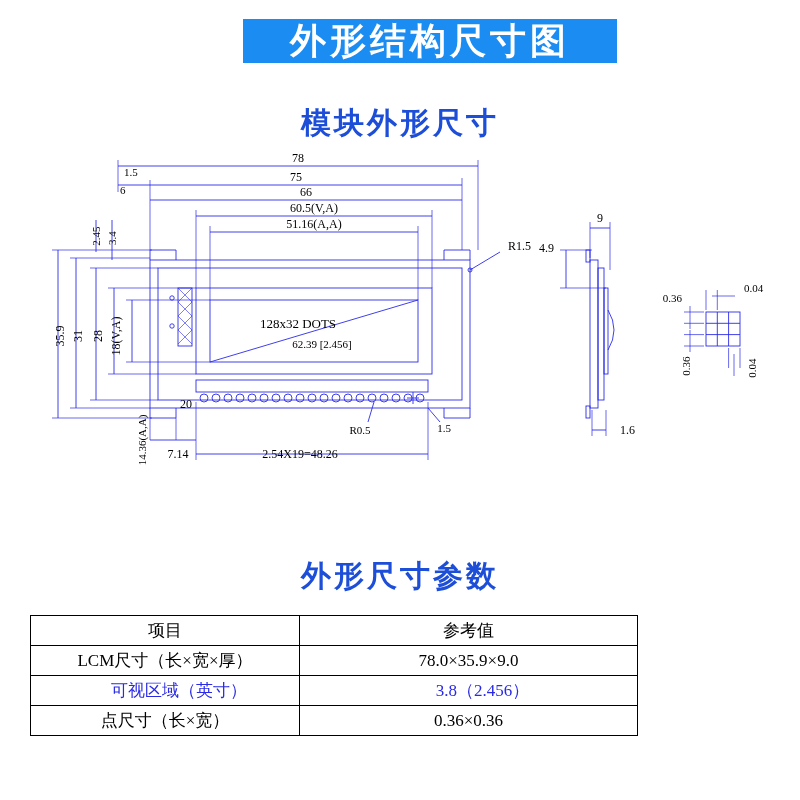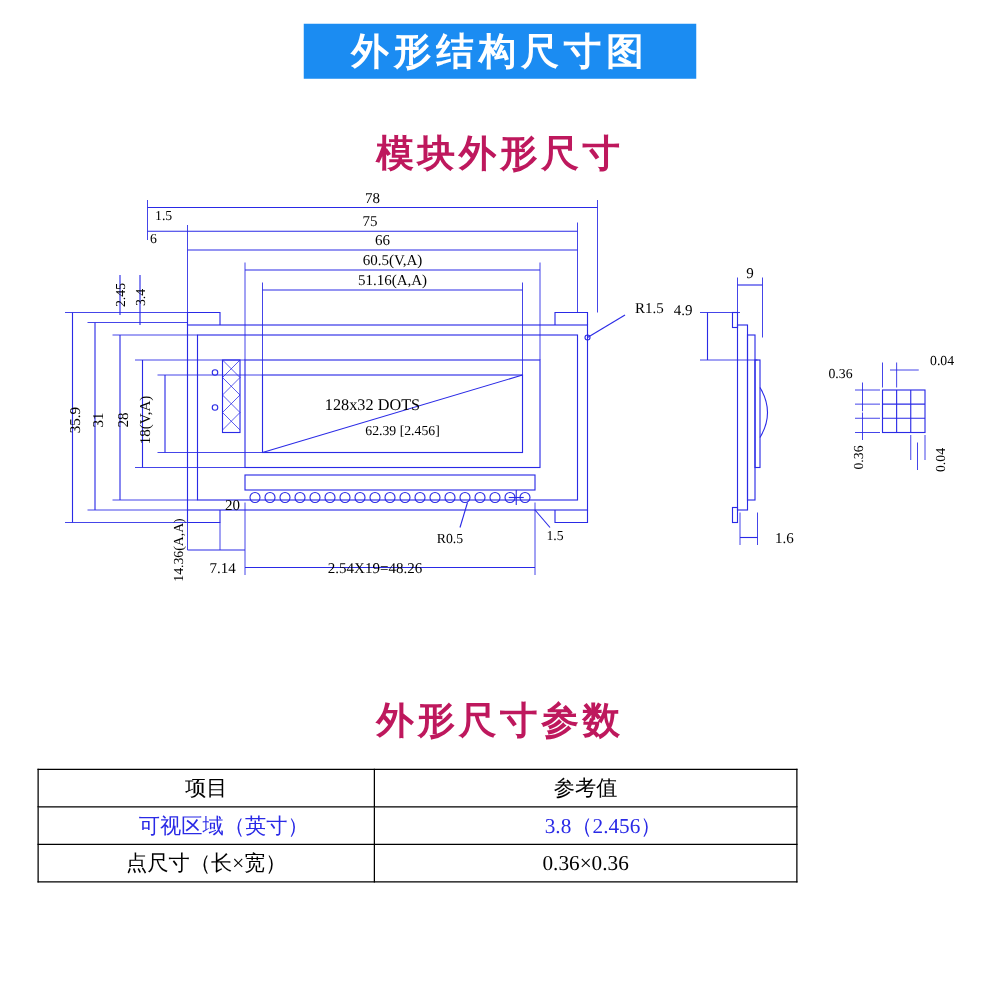--- a/index.html
+++ b/index.html
@@ -18,40 +18,40 @@
   .page {
     position: relative;
     width: 800px;
     height: 800px;
   }
   
   .badge {
     position: absolute;
     left: 243px;
     top: 19px;
-    width: 314px;
+    width: 374px;
     height: 44px;
     background: #1b8cf2;
     color: #fff;
-    font-size: 30px;
+    font-size: 36px;
     font-weight: bold;
     letter-spacing: 4px;
     display: flex;
     align-items: center;
     justify-content: center;
     font-family: "DejaVu Sans", sans-serif;
   }
   .section-title {
     position: absolute;
     width: 100%;
     text-align: center;
     font-size: 30px;
     font-weight: bold;
     letter-spacing: 3px;
-    color: #be185d;
+    color: #1d4ed8;
     font-family: Liberation Mono, monospace;
   }
   #title-module { top: 103px; }
   #title-params { top: 556px; }
 
   
   .drawing {
     position: absolute;
     left: 0;
     top: 140px;
@@ -287,20 +287,24 @@
 
   <div class="section-title" id="title-params">外形尺寸参数</div>
 
   <table class="params-table">
     <tbody>
       <tr>
         <td class="col-a">项目</td>
         <td>参考值</td>
       </tr>
       <tr>
+        <td class="col-a">LCM尺寸（长×宽×厚）</td>
+        <td>78.0×35.9×9.0</td>
+      </tr>
+      <tr>
         <td class="col-a hl">可视区域（英寸）</td>
         <td class="hl">3.8（2.456）</td>
       </tr>
       <tr>
         <td class="col-a">点尺寸（长×宽）</td>
         <td>0.36×0.36</td>
       </tr>
     </tbody>
   </table>
 

